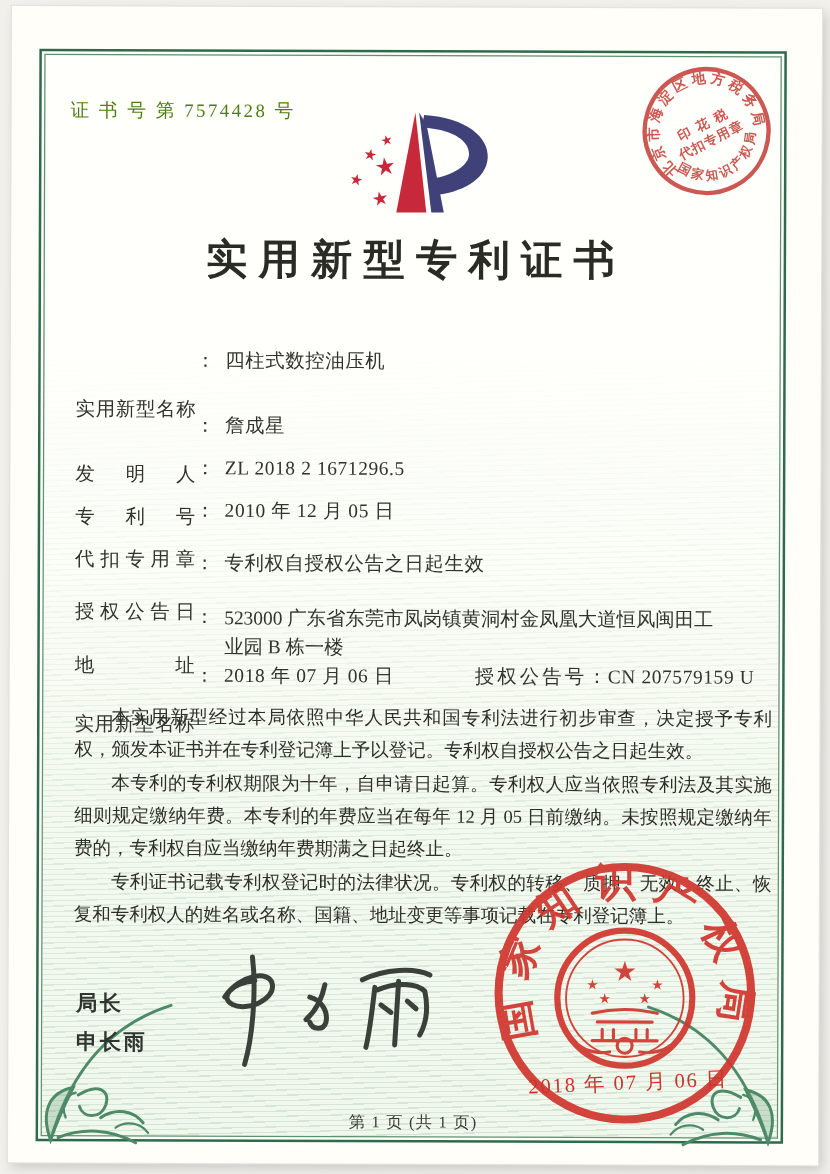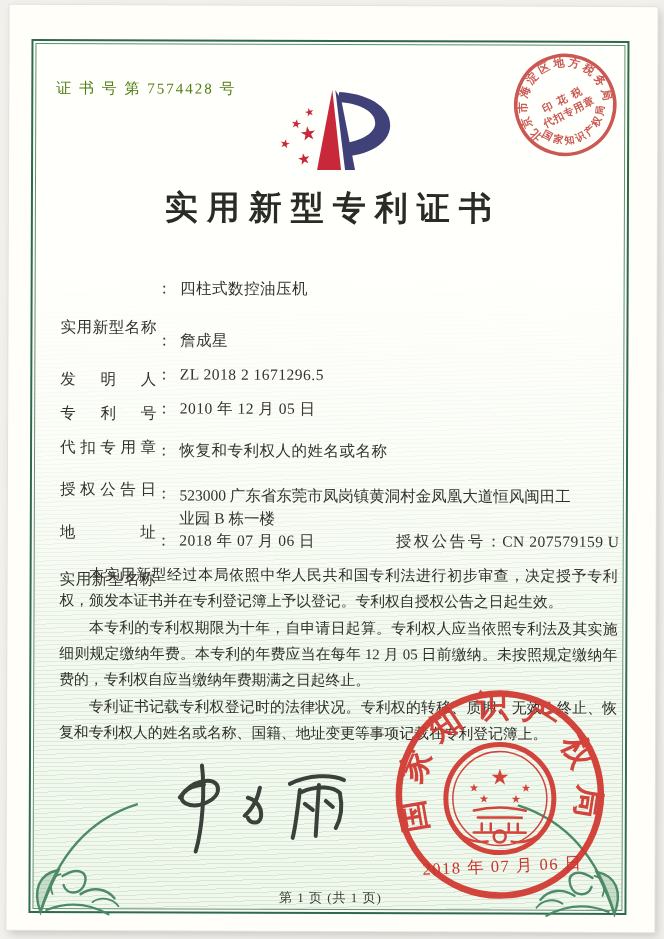--- a/index.html
+++ b/index.html
@@ -22,21 +22,21 @@
   .title { position:absolute; left:0; top:180px; width:100%; text-align:center;
     font-size:33px; font-weight:600; letter-spacing:9px; color:#2b2b26; }
   .logo { position:absolute; left:262px; top:78px; width:130px; height:92px; }
   .tax-stamp { position:absolute; left:498px; top:40px; width:116px; height:116px; opacity:.88; }
   .fields { position:absolute; left:52px; top:273px; width:560px; font-size:15.5px; color:#33332d; }
   .frow { position:absolute; left:0; white-space:nowrap; }
   .flabel { display:inline-block; width:96px; text-align:justify; text-align-last:justify; vertical-align:top;margin-top:39px; }
   .colon { display:inline-block; margin-right:8px; }
   .fvalue { letter-spacing:.5px; }
   .fvalue.wrap { display:inline-block; white-space:normal; width:404px; line-height:23px; letter-spacing:0; vertical-align:top; }
-  .frow-right { position:absolute; left:336px; top:252px; white-space:nowrap; letter-spacing:1px; }
+  .frow-right { position:absolute; left:320px; top:252px; white-space:nowrap; letter-spacing:1px; }
   .frow-right .rlabel { letter-spacing:2.5px; }
   .paras { position:absolute; left:52px; top:556px; width:558px; font-size:14.8px;
     line-height:1.78; text-align:justify; color:#2e2e29; }
   .paras p { text-indent:2em; }
   .director { position:absolute; left:54px; top:782px; font-family:"Liberation Sans","DejaVu Sans",sans-serif;
     font-weight:600; font-size:17px; letter-spacing:2px; color:#2f352f; line-height:31px; }
   .signature { position:absolute; left:135px; top:748px; width:220px; height:110px; }
   .seal { position:absolute; left:383px; top:678px; width:220px; height:220px; opacity:.93; }
   .seal-date { position:absolute; left:390px; top:849px; width:212px; text-align:center;
     font-size:16.5px; letter-spacing:1.5px; color:#c9342c; transform:rotate(-2.5deg); }
@@ -119,39 +119,43 @@
     <div class="frow" style="top:52px">
       <span class="flabel">发明人</span><span class="colon">：</span><span class="fvalue">詹成星</span>
     </div>
     <div class="frow" style="top:86px">
       <span class="flabel">专利号</span><span class="colon">：</span><span class="fvalue">ZL 2018 2 1671296.5</span>
     </div>
     <div class="frow" style="top:120px">
       <span class="flabel">代扣专用章</span><span class="colon">：</span><span class="fvalue">2010 年 12 月 05 日</span>
     </div>
     <div class="frow" style="top:162px">
-      <span class="flabel">授权公告日</span><span class="colon">：</span><span class="fvalue">恢复和专利权人的姓名或名称</span>
+      <span class="flabel">授权公告日</span><span class="colon">：</span><span class="fvalue">专利权自授权公告之日起生效</span>
     </div>
     <div class="frow" style="top:205px">
       <span class="flabel">地址</span><span class="colon">：</span><span class="fvalue wrap">523000 广东省东莞市凤岗镇黄洞村金凤凰大道恒风闽田工业园 B 栋一楼</span>
     </div>
     <div class="frow" style="top:252px">
       <span class="flabel">实用新型名称</span><span class="colon">：</span><span class="fvalue">2018 年 07 月 06 日</span>
     </div>
     <div class="frow-right">
       <span class="rlabel">授权公告号</span>：<span class="fvalue">CN 207579159 U</span>
     </div>
   </div>
 
   <div class="paras">
     <p>本实用新型经过本局依照中华人民共和国专利法进行初步审查，决定授予专利权，颁发本证书并在专利登记簿上予以登记。专利权自授权公告之日起生效。</p>
     <p>本专利的专利权期限为十年，自申请日起算。专利权人应当依照专利法及其实施细则规定缴纳年费。本专利的年费应当在每年 12 月 05 日前缴纳。未按照规定缴纳年费的，专利权自应当缴纳年费期满之日起终止。</p>
     <p>专利证书记载专利权登记时的法律状况。专利权的转移、质押、无效、终止、恢复和专利权人的姓名或名称、国籍、地址变更等事项记载在专利登记簿上。</p>
   </div>
 
+  <div class="director">
+    <div>局长</div>
+    <div>申长雨</div>
+  </div>
 
   <svg class="signature" viewBox="0 0 220 110">
     <g fill="none" stroke="#39413a" stroke-width="4" stroke-linecap="round">
       <path d="M38,44 C50,26 74,22 76,34 C78,46 56,56 44,50 C34,45 42,33 62,31"></path>
       <path d="M60,12 C63,36 61,74 54,98"></path>
       <path d="M118,34 C116,44 112,54 103,62"></path>
       <path d="M106,44 C114,46 121,54 119,64 C117,71 108,70 106,64"></path>
       <path d="M148,30 C166,21 190,20 202,26"></path>
       <path d="M158,36 C156,54 154,72 151,84"></path>
       <path d="M160,38 C176,31 192,33 198,39 C201,53 199,65 194,74"></path>

